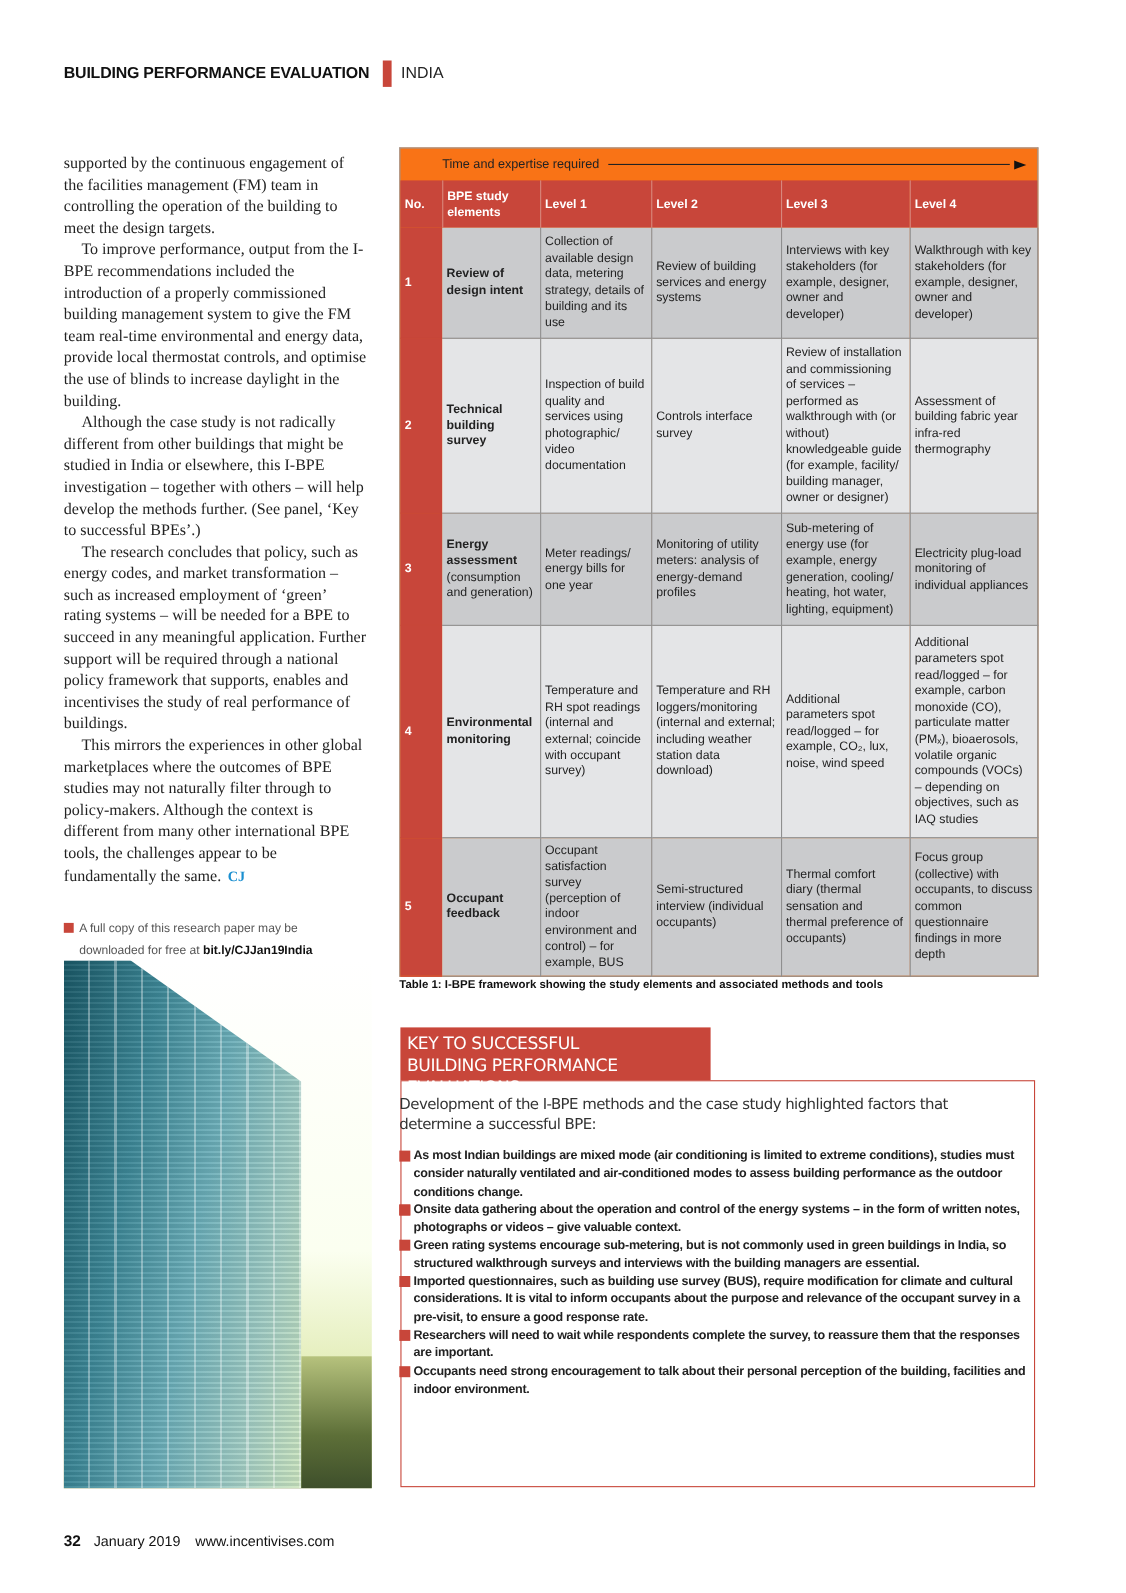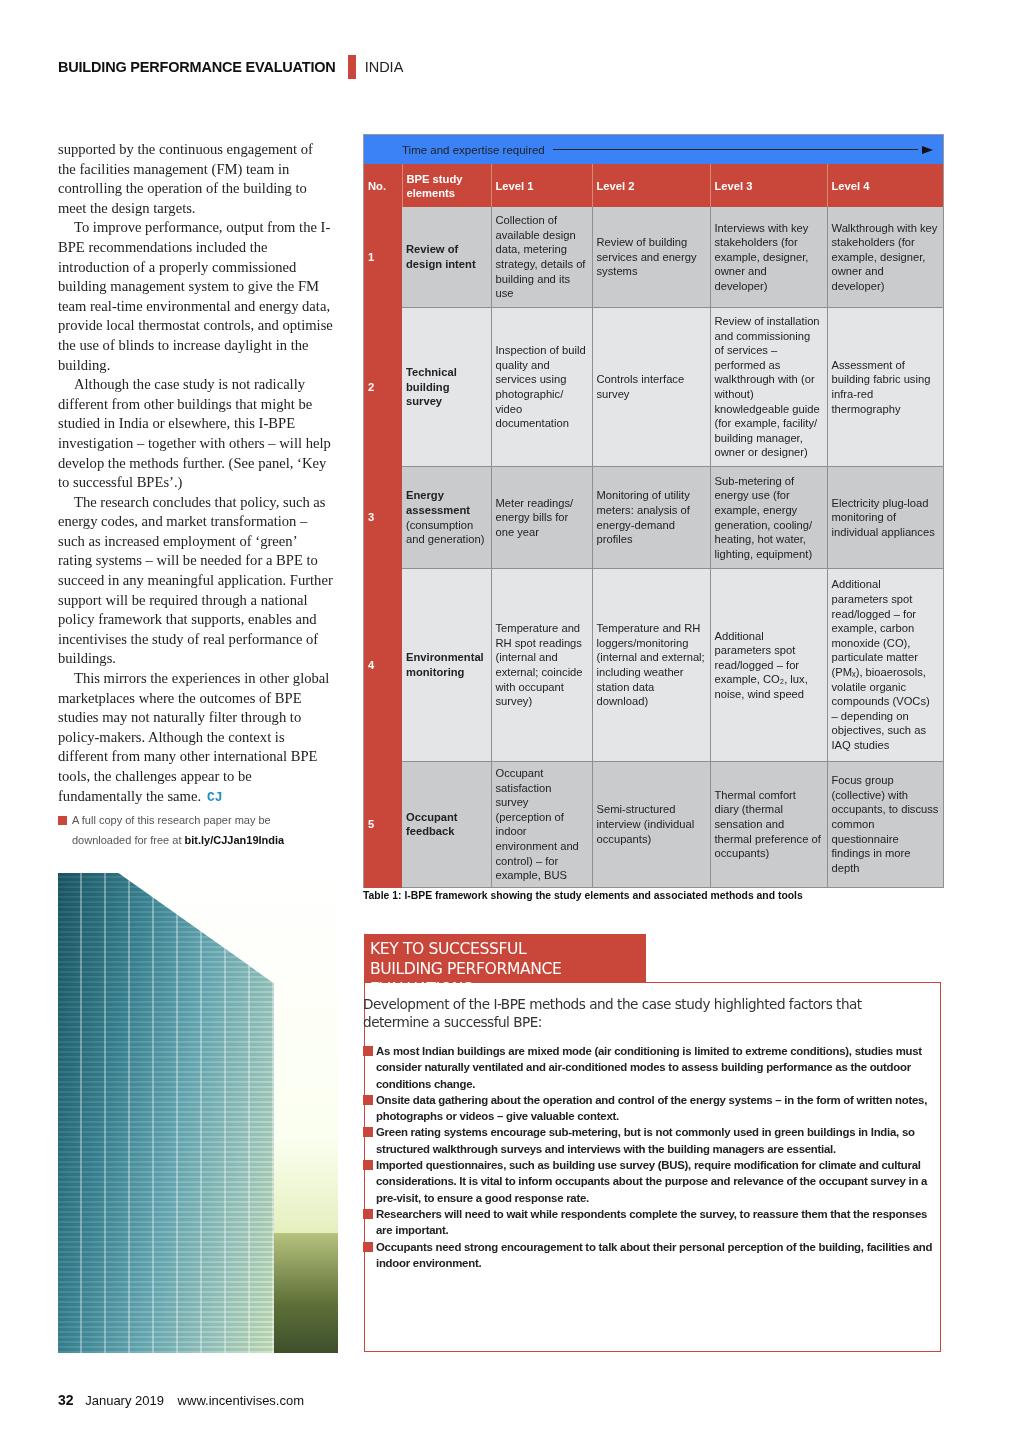--- a/index.html
+++ b/index.html
@@ -8,43 +8,43 @@
   .running-head { position: absolute; left: 58px; top: 55px; height: 24px; display: flex; align-items: center;
     font-family: "Liberation Sans", sans-serif; justify-content: center; }
   .running-head .section { font-weight: bold; font-size: 14.5px; letter-spacing: -0.2px; color: #111; }
   .running-head .bar { width: 8px; height: 24px; background: #c8463a; margin: 0 9px 0 12px; }
   .running-head .country { font-size: 14.5px; color: #222; }
 
   .body-col { position: absolute; left: 58px; top: 140px; width: 276px;
     font-family: "Liberation Serif", serif; font-size: 14.6px; line-height: 19.6px; color: #222; }
   .body-col p { margin: 0; }
   .body-col p.indent { text-indent: 16px; }
-  .cj-sign { color: #1a8fd0; font-family: Liberation Mono, monospace; font-weight: bold; font-size: 13px; margin-left: 6px; }
-
-  .footnote { position: absolute; left: 58px; top: 810px; width: 280px;
+  .cj-sign { color: #1a8fd0; font-family: Liberation Serif, serif; font-weight: bold; font-size: 13px; margin-left: 6px; }
+
+  .footnote { position: absolute; left: 58px; top: 834px; width: 280px;
     font-family: "Liberation Sans", sans-serif; font-size: 11px; line-height: 20px; color: #555; }
   .footnote .sq { display: inline-block; width: 9px; height: 9px; background: #c8463a; margin-right: 5px; vertical-align: -1px; }
   .footnote .line2 { padding-left: 14px; }
   .footnote .link { font-weight: bold; color: #111; }
 
   .photo { position: absolute; left: 58px; top: 873px; width: 280px; height: 480px; overflow: hidden;
     background: linear-gradient(180deg, #ffffff 0%, #fbfff0 55%, #e6efbf 75%, #7b8c4c 100%); }
   .photo .facade { position: absolute; left: 0; top: 0; width: 216px; height: 480px;
     background: linear-gradient(100deg, #1b5866 0%, #3f8897 30%, #6fb0ba 55%, #a6cfc6 80%, #cfe6c0 100%);
     clip-path: polygon(0 0, 28% 0, 100% 23%, 100% 100%, 0 100%); }
   .photo .louvers { position: absolute; left: 0; top: 0; width: 216px; height: 480px;
     background: repeating-linear-gradient(0deg, rgba(255,255,255,0.08) 0px, rgba(255,255,255,0.08) 2px, rgba(0,40,50,0.15) 2px, rgba(0,40,50,0.15) 5px);
     clip-path: polygon(0 0, 28% 0, 100% 23%, 100% 100%, 0 100%); opacity: 0.7; }
   .photo .mullions { position: absolute; left: 0; top: 0; width: 216px; height: 480px;
     background: repeating-linear-gradient(90deg, rgba(255,255,255,0.0) 0px, rgba(255,255,255,0.0) 22px, rgba(255,255,255,0.35) 22px, rgba(255,255,255,0.35) 24px);
     clip-path: polygon(0 0, 28% 0, 100% 23%, 100% 100%, 0 100%); }
   .photo .ground { position: absolute; right: 0; bottom: 0; width: 64px; height: 120px;
     background: linear-gradient(180deg, #b6c27d 0%, #5d6f38 60%, #3e4f2b 100%); }
 
-  .table-wrap { position: absolute; left: 363px; top: 134px; width: 579px; border: 1px solid #9a9a9a; border-bottom: none; background: #3b82f6; }
+  .table-wrap { position: absolute; left: 363px; top: 134px; width: 579px; border: 1px solid #9a9a9a; border-bottom: none; background: #f97316; }
   .time-row { height: 29px; display: flex; align-items: center; padding-left: 38px;
     font-family: "Liberation Sans", sans-serif; font-size: 11.5px; color: #222; }
   .time-row .arrow-line { flex: 1; height: 1px; background: #222; margin-left: 8px; margin-right: 4px; position: relative; }
   .time-row .arrow-head { width: 0; height: 0; border-top: 4px solid transparent; border-bottom: 4px solid transparent; border-left: 11px solid #111; margin-right: 10px; }
 
   table.bpe { border-collapse: collapse; width: 579px; table-layout: fixed;
     font-family: "Liberation Sans", sans-serif; font-size: 11.2px; line-height: 14.6px; color: #222; }
   table.bpe th { background: #c8463a; color: #fff; text-align: left; font-weight: bold; padding: 5px 4px; height: 33px;
     border-right: 1px solid #d8877d; font-size: 11.2px; line-height: 14px; vertical-align: middle; }
   table.bpe td { padding: 4px 4px; vertical-align: middle; border-right: 1px solid #8f8f8f; border-bottom: 1px solid #8f8f8f; }
@@ -137,21 +137,21 @@
         <td>Review of building services and energy systems</td>
         <td>Interviews with key stakeholders (for example, designer, owner and developer)</td>
         <td>Walkthrough with key stakeholders (for example, designer, owner and developer)</td>
       </tr>
       <tr class="r2 r-light">
         <td class="num">2</td>
         <td class="elem">Technical building survey</td>
         <td>Inspection of build quality and services using photographic/ video documentation</td>
         <td>Controls interface survey</td>
         <td>Review of installation and commissioning of services – performed as walkthrough with (or without) knowledgeable guide (for example, facility/ building manager, owner or designer)</td>
-        <td>Assessment of building fabric using infra-red thermography</td>
+        <td>Assessment of building fabric year infra-red thermography</td>
       </tr>
       <tr class="r3 r-dark">
         <td class="num">3</td>
         <td class="elem"><span>Energy assessment</span><br><span class="sub">(consumption and generation)</span></td>
         <td>Meter readings/ energy bills for one year</td>
         <td>Monitoring of utility meters: analysis of energy-demand profiles</td>
         <td>Sub-metering of energy use (for example, energy generation, cooling/ heating, hot water, lighting, equipment)</td>
         <td>Electricity plug-load monitoring of individual appliances</td>
       </tr>
       <tr class="r4 r-light">

